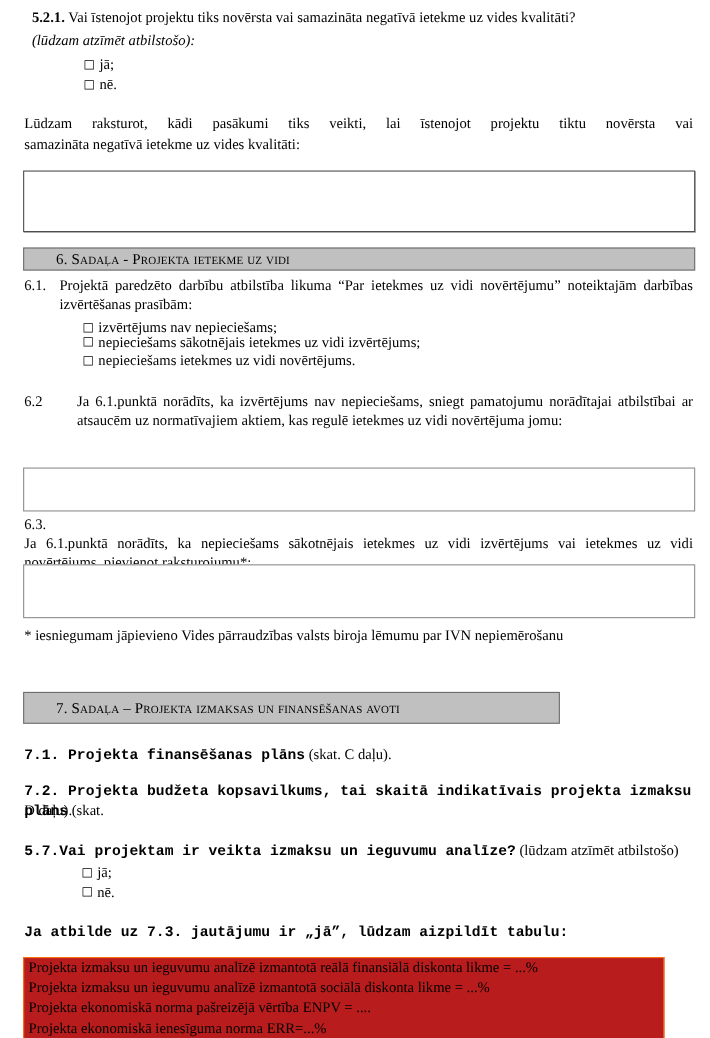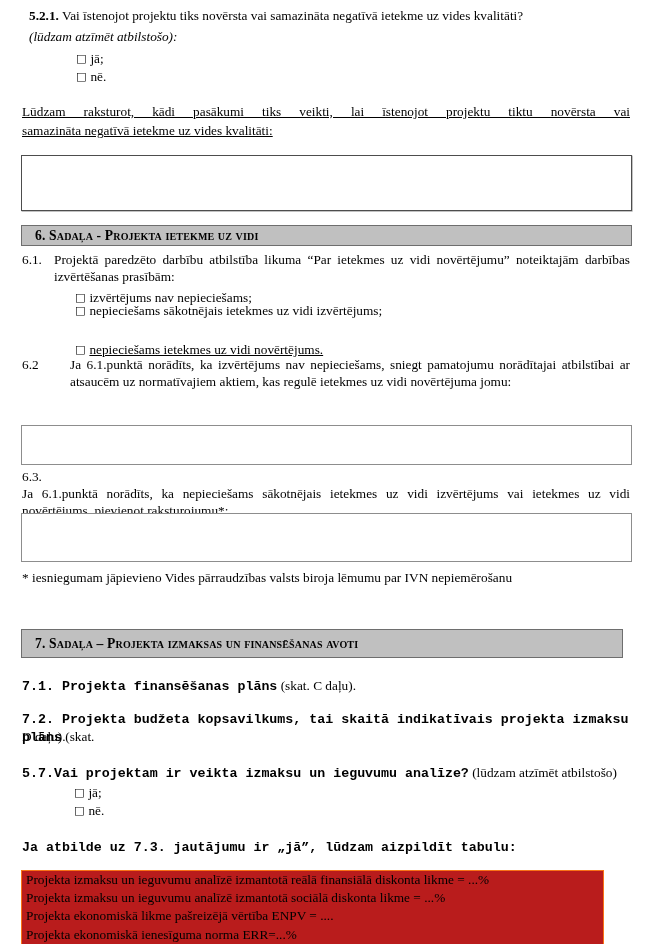--- a/index.html
+++ b/index.html
@@ -27,21 +27,21 @@
   
   .block {
     position: absolute;
   }
   .just {
     text-align: justify;
     text-justify: inter-word;
   }
   .b { font-weight: bold; font-family: Liberation Mono, monospace; }
   .i { font-style: italic; }
-  .u { text-decoration: underline; }
+  .u { }
 
   
   .q {
     position: absolute;
   }
   .q .qnum {
     display: inline-block;
     font-weight: bold;
   }
 
@@ -91,25 +91,25 @@
   
   .sectionbar {
     position: absolute;
     background: #c0c0c0;
     border: 1px solid #6e6e6e;
     box-sizing: border-box;
     display: flex;
     align-items: center;
   }
   .sectionbar .bartext {
-    font-weight: bold;
+    font-weight: normal;
     font-variant: small-caps;
     font-size: 13.6px;
     letter-spacing: 0.15px;
-    padding-left: 13px;
+    padding-left: 29px;
     white-space: nowrap;
   }
 
   
   .tbl {
     position: absolute;
     border: 1px solid #f97316;
     box-sizing: border-box;
     background: #b91c1c;
     margin-top: 12px;
@@ -154,41 +154,41 @@
     <span class="num" style="width:32px;">6.1.</span>
     <span class="body">Projektā paredzēto darbību atbilstība likuma “Par ietekmes uz vidi novērtējumu” noteiktajām darbības izvērtēšanas prasībām:</span>
   </div>
 
   <div class="opt" style="left:75px; top:290px;">
     <span class="cbx">□</span><span>izvērtējums nav nepieciešams;</span>
   </div>
   <div class="opt" style="left:75px; top:303px;">
     <span class="cbx">□</span><span>nepieciešams sākotnējais ietekmes uz vidi izvērtējums;</span>
   </div>
-  <div class="opt" style="left:75px; top:342px;text-decoration:underline;">
+  <div class="opt" style="left:75px; top:320px;">
     <span class="cbx">□</span><span>nepieciešams ietekmes uz vidi novērtējums.</span>
   </div>
 
   <div class="numitem" style="left:22px; top:357px; width:608px;gap:16px;">
     <span class="num" style="width:32px;">6.2</span>
     <span class="body">Ja 6.1.punktā norādīts, ka izvērtējums nav nepieciešams, sniegt pamatojumu norādītajai atbilstībai ar atsaucēm uz normatīvajiem aktiem, kas regulē ietekmes uz vidi novērtējuma jomu:</span>
   </div>
 
   <div class="answerbox light" style="left:21px; top:425px; width:611px; height:40px;"></div>
 
   <div class="numitem" style="left:22px; top:469px; width:608px;flex-direction:column;">
     <span class="num" style="width:32px;">6.3.</span>
     <span class="body">Ja 6.1.punktā norādīts, ka nepieciešams sākotnējais ietekmes uz vidi izvērtējums vai ietekmes uz vidi novērtējums, pievienot raksturojumu*:</span>
   </div>
 
   <div class="answerbox light" style="left:21px; top:513px; width:611px; height:49px;"></div>
 
   <div class="block" style="left:22px; top:570px; width:612px;">* iesniegumam jāpievieno Vides pārraudzības valsts biroja lēmumu par IVN nepiemērošanu</div>
 
-  <div class="sectionbar" style="left:21px; top:629px; width:602px; height:29px;">
+  <div class="sectionbar" style="left:21px; top:629px; width:488px; height:29px;">
     <span class="bartext">7. Sadaļa – Projekta izmaksas un finansēšanas avoti</span>
   </div>
 
   <div class="block" style="left:22px; top:678px; width:608px;">
     <span class="b">7.1. Projekta finansēšanas plāns</span><span> (skat. C daļu).</span>
   </div>
 
   <div class="block" style="left:22px; top:711px; width:612px;">
     <span class="b">7.2. Projekta budžeta kopsavilkums, tai skaitā indikatīvais projekta izmaksu plāns</span><span> (skat.</span>
   </div>
@@ -203,17 +203,17 @@
   </div>
   <div class="opt" style="left:74px; top:803px;">
     <span class="cbx">□</span><span>nē.</span>
   </div>
 
   <div class="block b" style="left:22px; top:840px; width:612px; white-space:nowrap;">Ja atbilde uz 7.3. jautājumu ir „jā”, lūdzam aizpildīt tabulu:</div>
 
   <div class="tbl" style="left:21px; top:858px; width:583px; height:77px;">
     <div class="row">Projekta izmaksu un ieguvumu analīzē izmantotā reālā finansiālā diskonta likme = ...%</div>
     <div class="row">Projekta izmaksu un ieguvumu analīzē izmantotā sociālā diskonta likme = ...%</div>
-    <div class="row">Projekta ekonomiskā likme pašreizējā vērtība ENPV = ....</div>
+    <div class="row">Projekta ekonomiskā norma pašreizējā vērtība ENPV = ....</div>
     <div class="row">Projekta ekonomiskā ienesīguma norma ERR=...%</div>
   </div>
 
 </div>
 
 </body></html>

